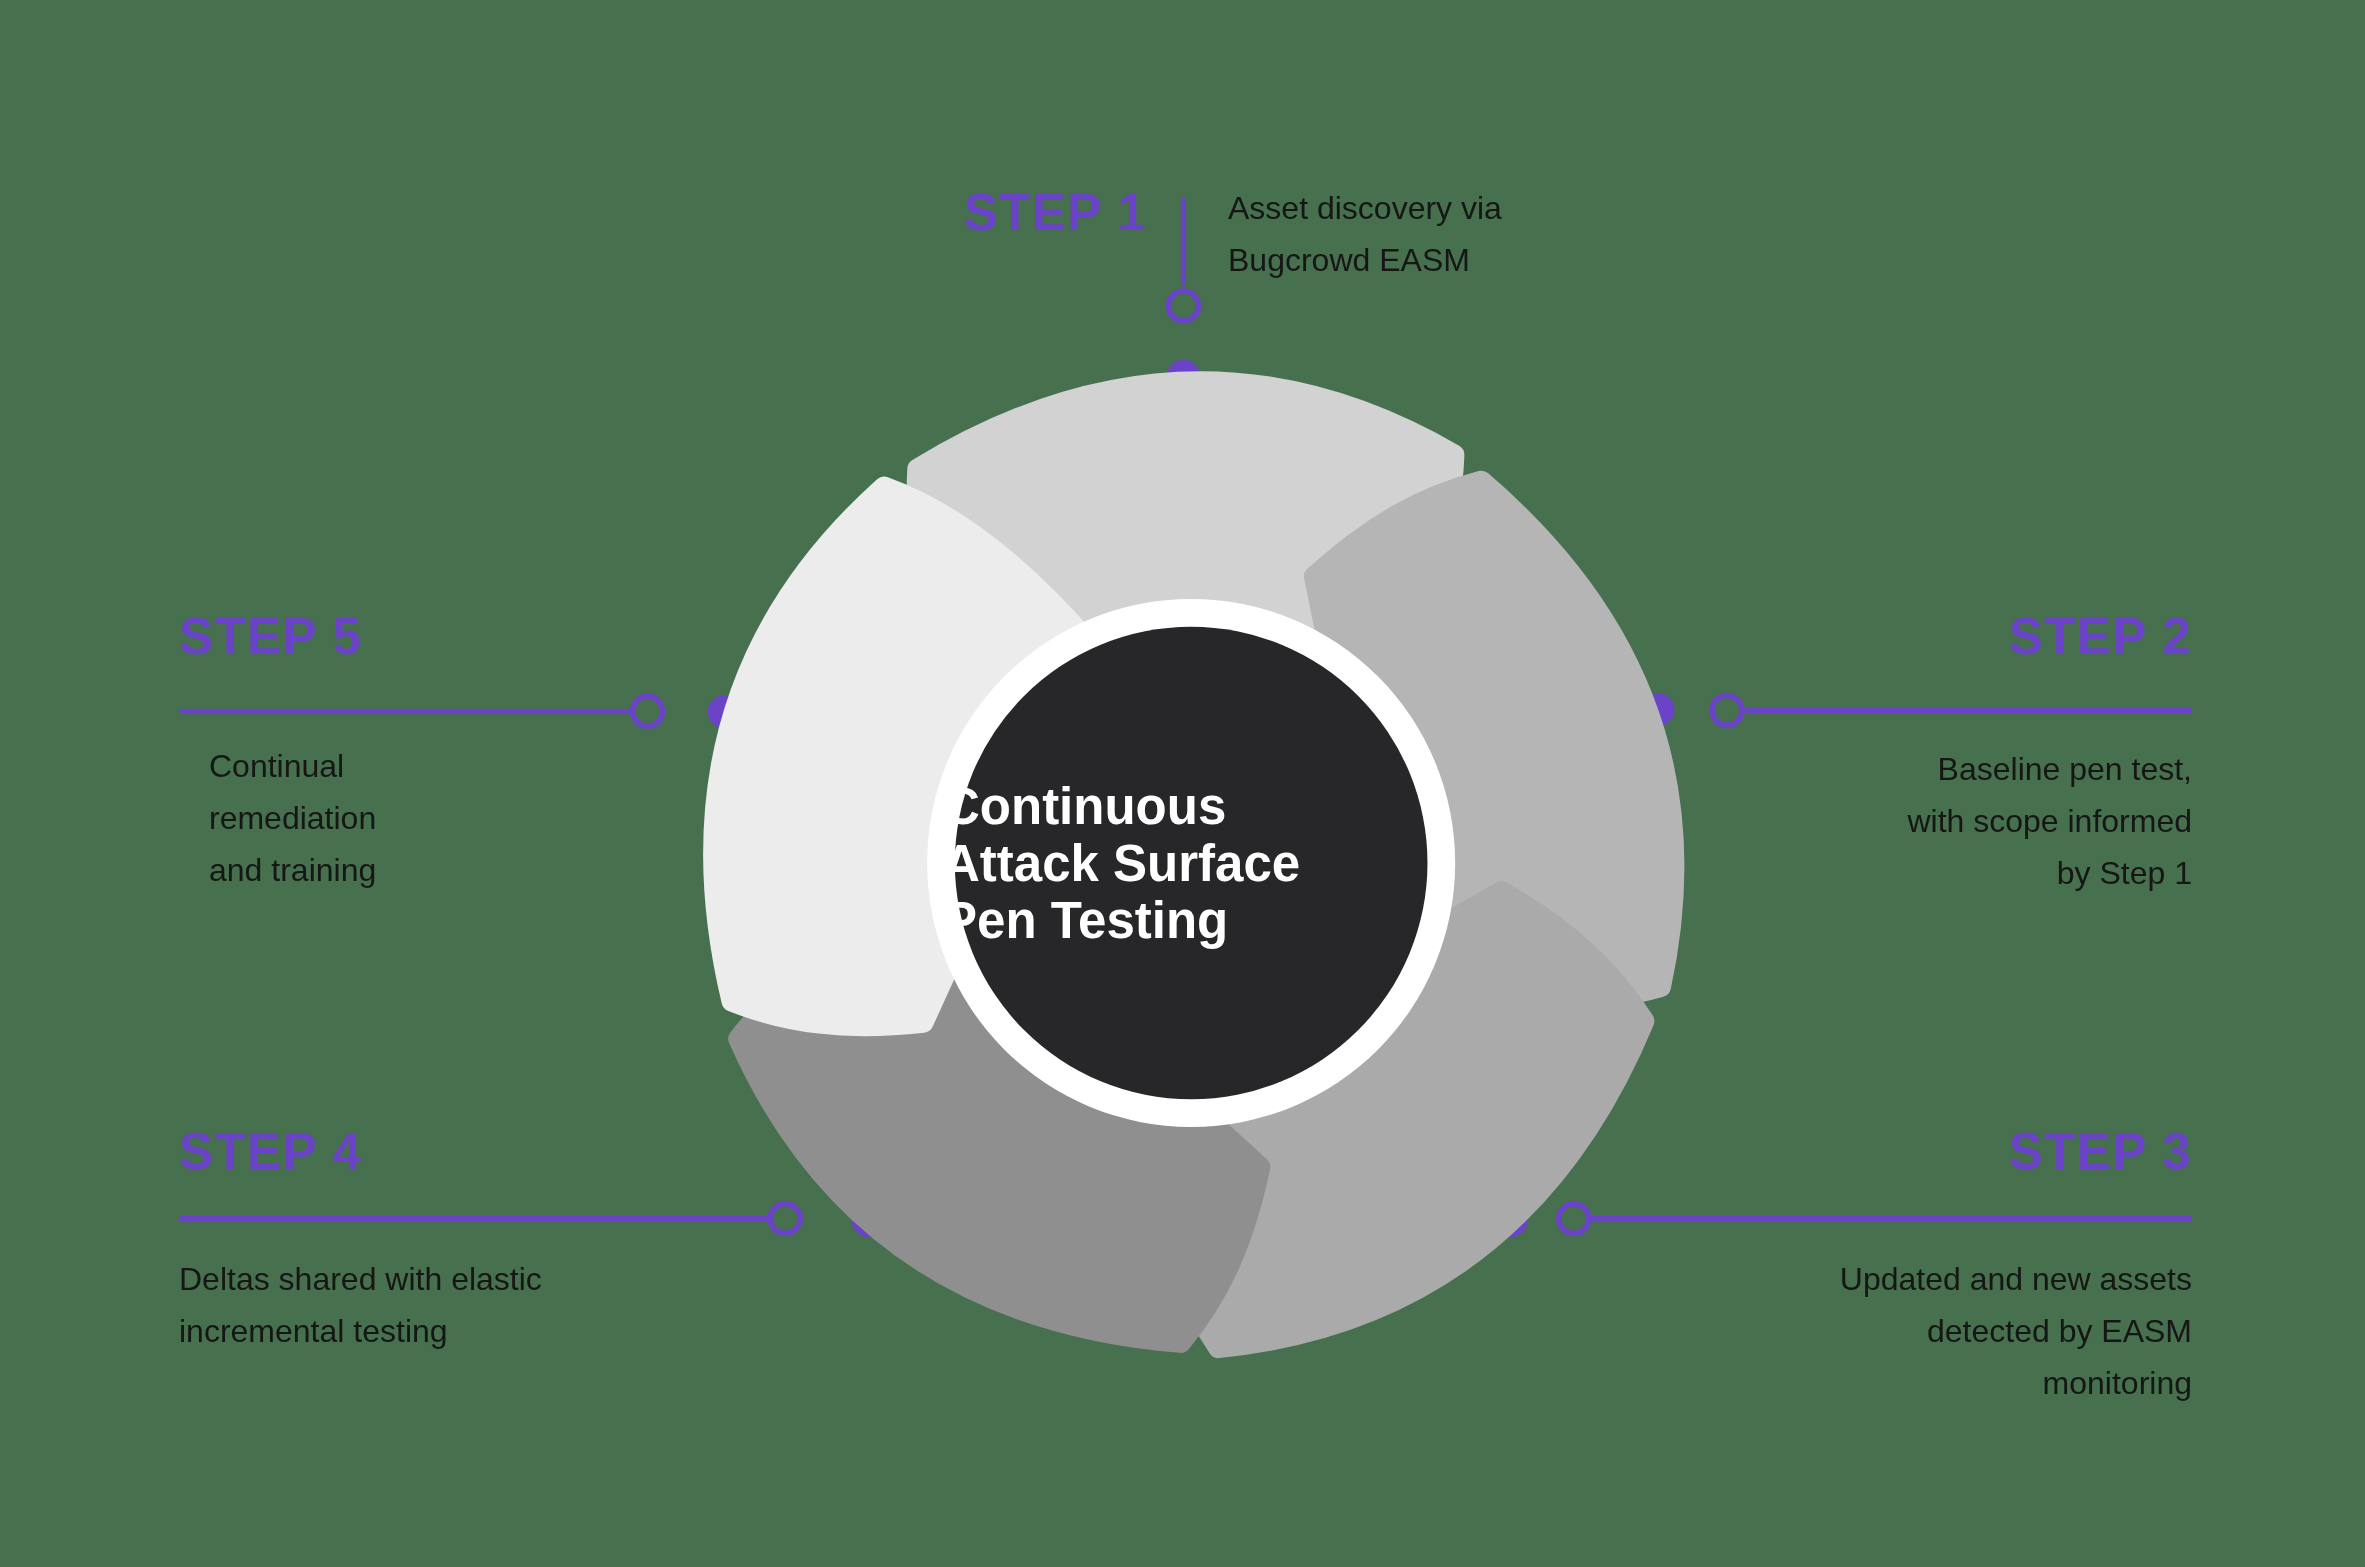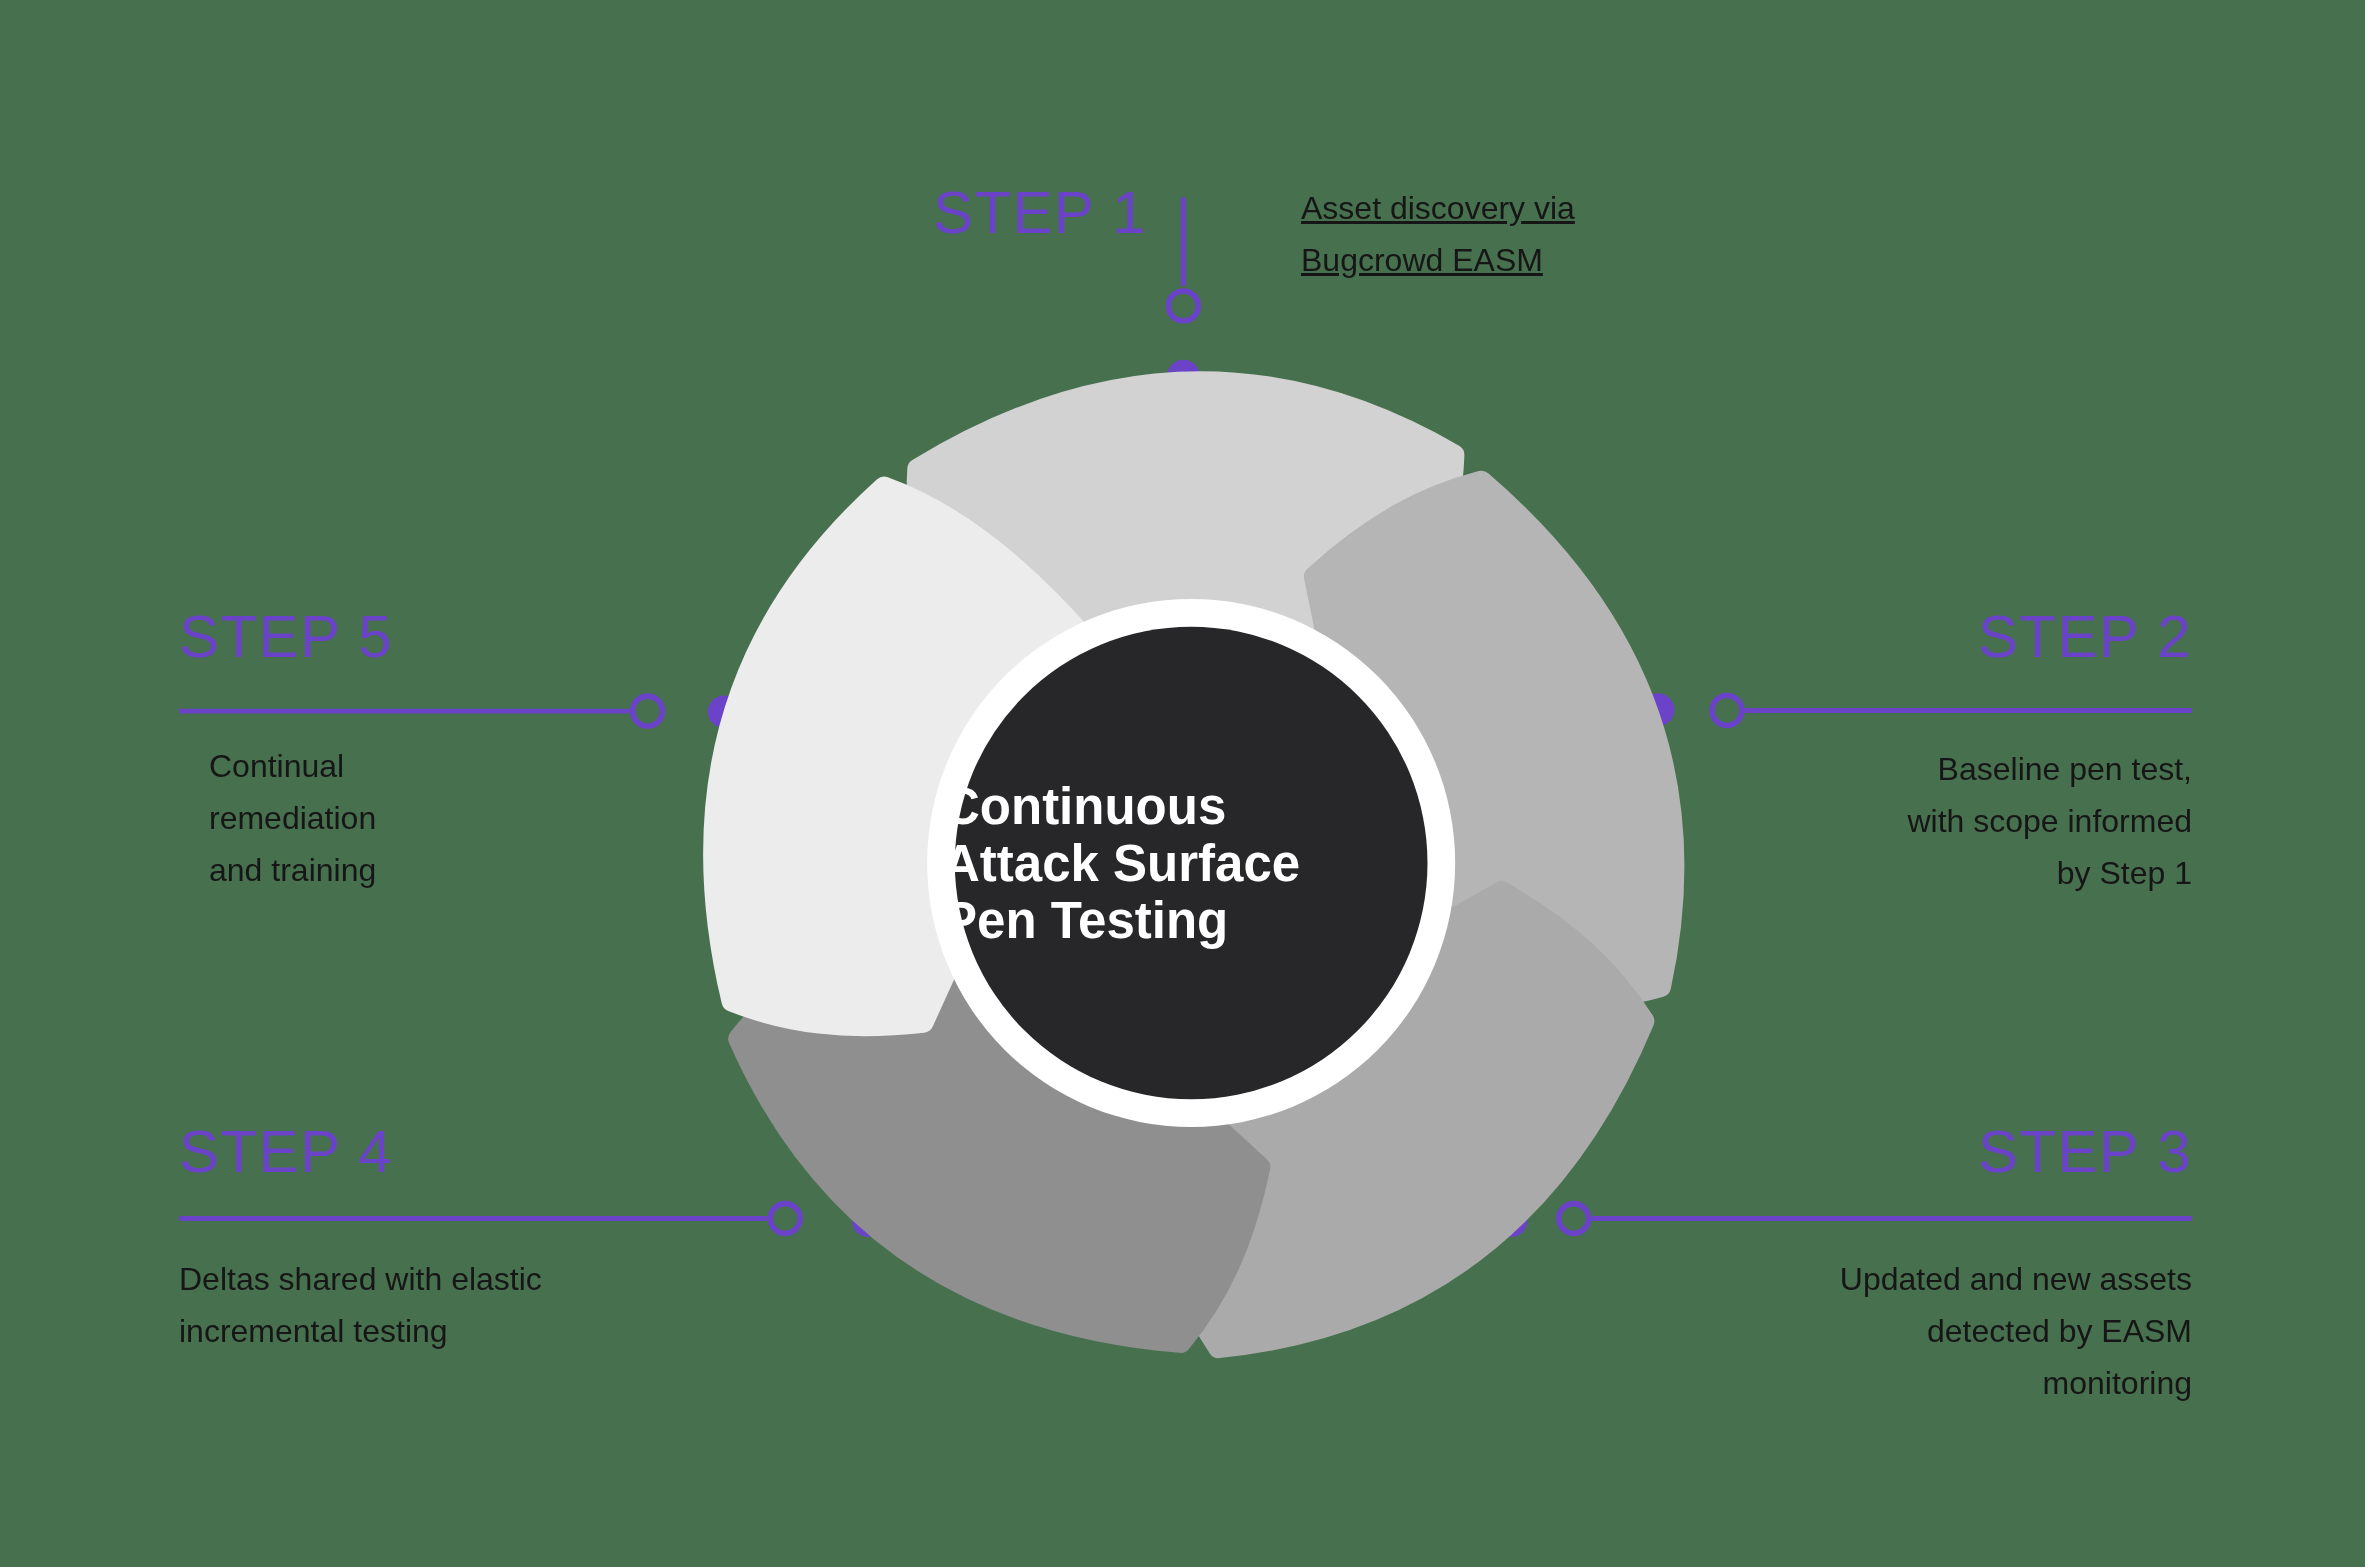--- a/index.html
+++ b/index.html
@@ -3,36 +3,36 @@
 <meta charset="utf-8">
 <style>
   html,body{margin:0;padding:0;}
   body{
     width:2366px;height:1567px;position:relative;overflow:hidden;
     background:var(--bg,#47714E);
     font-family:"Liberation Sans", sans-serif;
   }
   .step-head{
     position:absolute;
-    font-size:60px;font-weight:normal;letter-spacing:1.4px;
+    font-size:51px;font-weight:bold;letter-spacing:1.4px;
     line-height:60px;color:var(--accent,#6A43C8);
     white-space:nowrap;
   }
   .step-desc{
     position:absolute;
     font-size:32px;font-weight:400;line-height:52px;
     color:var(--ink,#161616);
     white-space:nowrap;
   }
   .align-right{text-align:right;}
   .align-left{text-align:left;}
 
   
   .s1-head{top:183px;right:1219px;}
-  .s1-desc{top:182px;left:1301px;text-decoration:underline;}
+  .s1-desc{top:182px;left:1228px;}
   .s2-head{top:607px;right:174px;}
   .s2-desc{top:743px;right:174px;}
   .s3-head{top:1122px;right:174px;}
   .s3-desc{top:1253px;right:174px;}
   .s4-head{top:1122px;left:179px;}
   .s4-desc{top:1253px;left:179px;}
   .s5-head{top:607px;left:179px;}
   .s5-desc{top:740px;left:179px;margin-left:30px;}
 
   #wheel-svg{position:absolute;left:0;top:0;}

